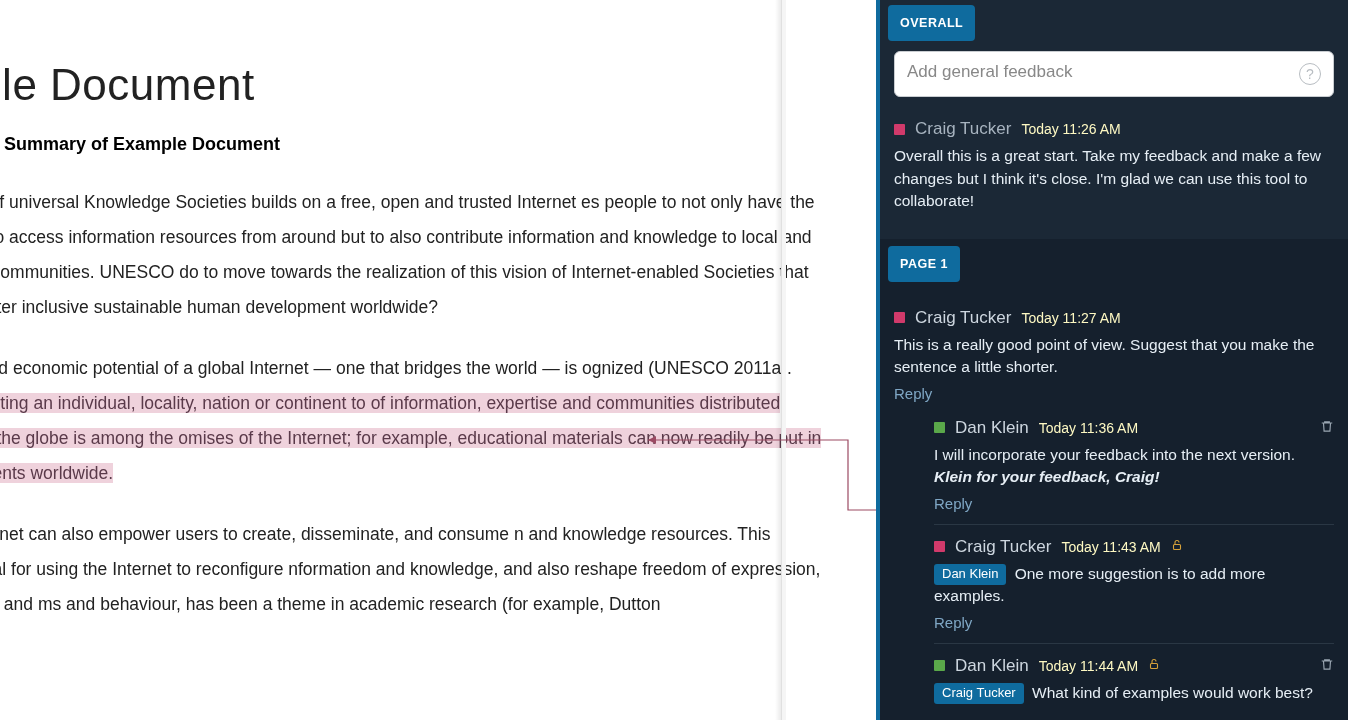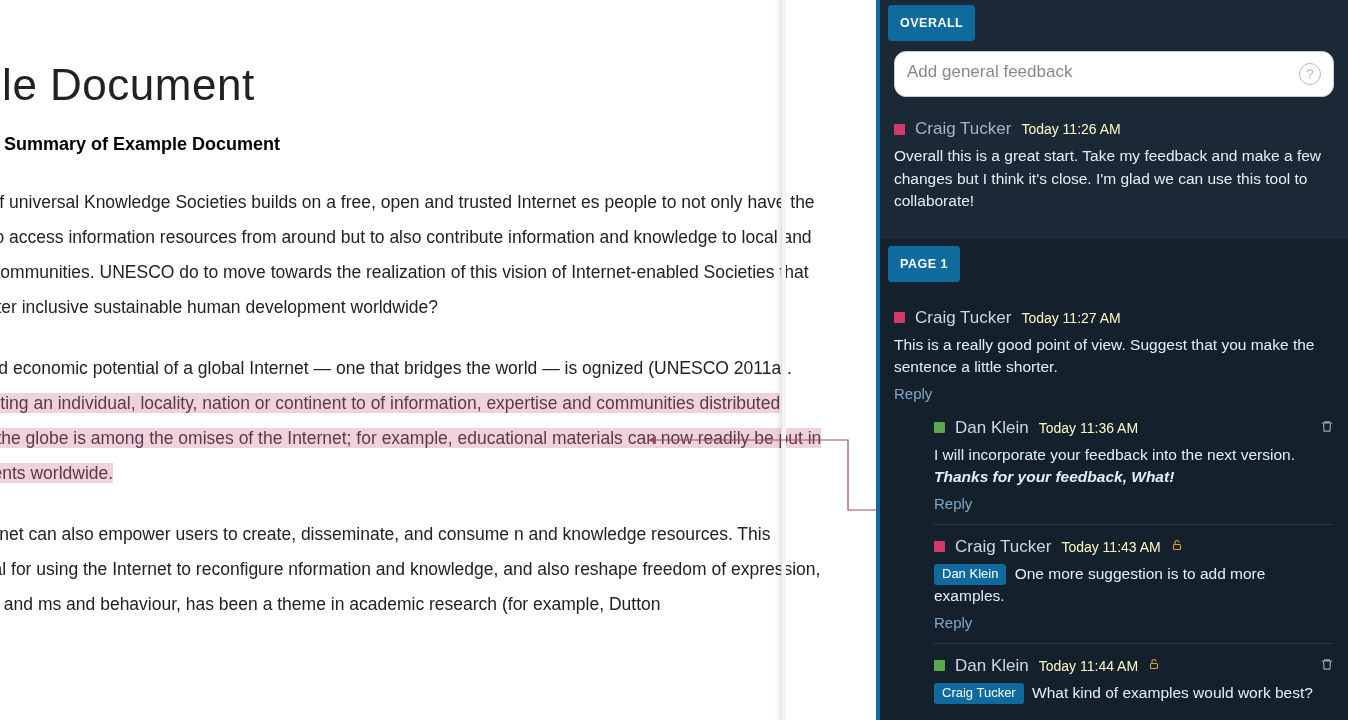--- a/index.html
+++ b/index.html
@@ -10,21 +10,21 @@
   .doc-subtitle { font-size: 18px; font-weight: 700; color: #000; margin-bottom: 30px; margin-left: 4px; }
   .doc-body { font-size: 17.5px; line-height: 2.0; color: #222; margin-left: -60px; }
   .doc-body p { margin-bottom: 26px; }
   .hl { background: #efd2dc; color: #5a3a4a; }
   .page-shadow { position: absolute; right: 95px; top: 0; bottom: 0; width: 6px; background: linear-gradient(to right, rgba(0,0,0,0), rgba(0,0,0,0.08)); }
   .page-edge { position: absolute; right: 90px; top: 0; bottom: 0; width: 5px; background: #f5f5f5; border-left: 1px solid #e0e0e0; }
   .connector { position: absolute; pointer-events: none; top: 0; left: 0; width: 100%; height: 100%; }
 
   .comments-pane { width: 472px; background: #1b2836; color: #e6eef5; display: flex; flex-direction: column; overflow: hidden; position: relative; border-left: 4px solid #0f6b9e; }
   .section-badge { display: inline-block; background: #0f6b9e; color: #fff; font-size: 12.5px; font-weight: 700; padding: 11px 12px; border-radius: 4px; letter-spacing: 0.5px; margin: 5px 0 10px 8px; }
-  .feedbox { margin: 0 14px 14px 14px; background: #fff; border: 1px solid #c9cdd1; border-radius: 12px; height: 60px; padding: 10px 46px 10px 12px; position: relative; }
+  .feedbox { margin: 0 14px 14px 14px; background: #fff; border: 1px solid #c9cdd1; border-radius: 6px; height: 60px; padding: 10px 46px 10px 12px; position: relative; }
   .feedbox-text { color: #888; font-size: 17px; }
   .help-icon { position: absolute; right: 12px; top: 50%; transform: translateY(-50%); width: 22px; height: 22px; border: 1.5px solid #b8bdc2; border-radius: 50%; color: #b8bdc2; font-size: 14px; display: flex; align-items: center; justify-content: center; }
   .thread { padding: 0 14px 14px 14px; }
   .comment { padding: 8px 0 12px 0; }
   .chead { display: flex; align-items: center; gap: 10px; margin-bottom: 6px; position: relative; }
   .swatch { width: 11px; height: 11px; border-radius: 1px; flex-shrink: 0; }
   .sw-pink { background: #d13a6b; }
   .sw-green { background: #5aa84a; }
   .author { font-size: 17px; color: #a7b3bf; }
   .author-b { font-size: 17px; color: #cdd6df; }
@@ -110,21 +110,21 @@
               <span class="ts">Today 11:36 AM</span>
               <span class="trash">
                 <svg width="14" height="15" viewBox="0 0 24 24" fill="none" stroke="currentColor" stroke-width="2">
                     <path d="M3 6h18M8 6V4h8v2M6 6l1 14h10l1-14"></path>
                   </svg>
               </span>
             </div>
             <div class="ctext">
               <span>I will incorporate your feedback into the next version.</span>
               <br>
-              <strong>Thanks for your feedback, What!</strong>
+              <strong>Klein for your feedback, Craig!</strong>
             </div>
             <div class="reply">Reply</div>
           </div>
 
           <div class="comment">
             <div class="chead">
               <span class="swatch sw-pink"></span>
               <span class="author-b">Craig Tucker</span>
               <span class="ts">Today 11:43 AM</span>
               <span class="lock">

